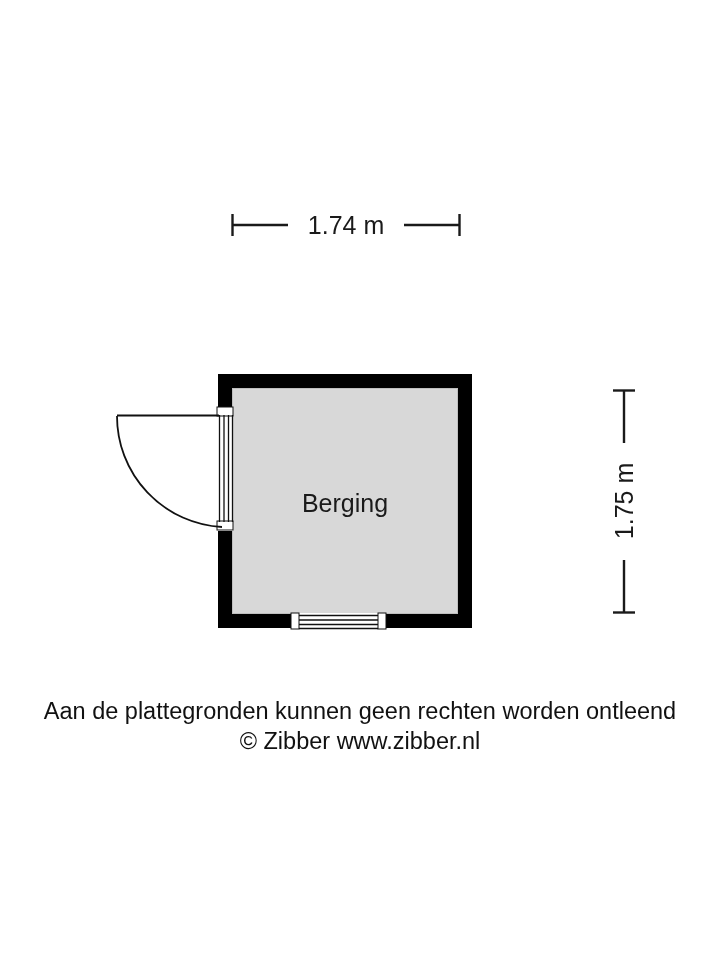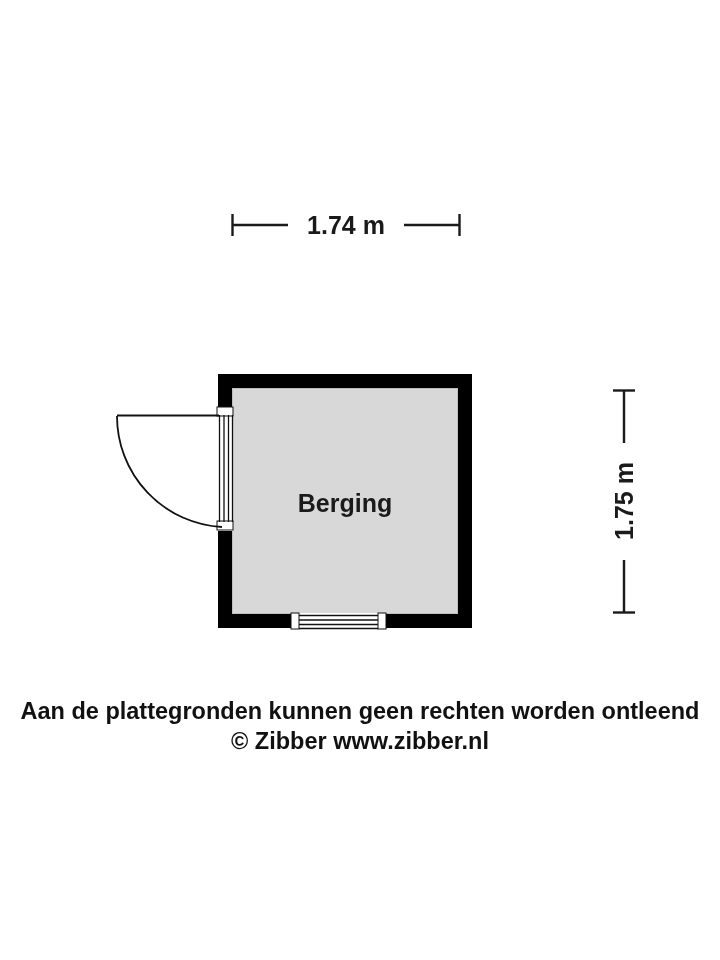--- a/index.html
+++ b/index.html
@@ -13,21 +13,20 @@
     font-family: "Liberation Sans", sans-serif;
     overflow: hidden;
     position: relative;
   }
   #floorplan-root {
     position: absolute;
     left: 0;
     top: 0;
     width: 720px;
     height: 960px;
-    font-weight: bold;
   }
   .svg-stage {
     position: absolute;
     left: 0;
     top: 0;
     width: 720px;
     height: 960px;
     display: block;
   }
   .dim-label {

